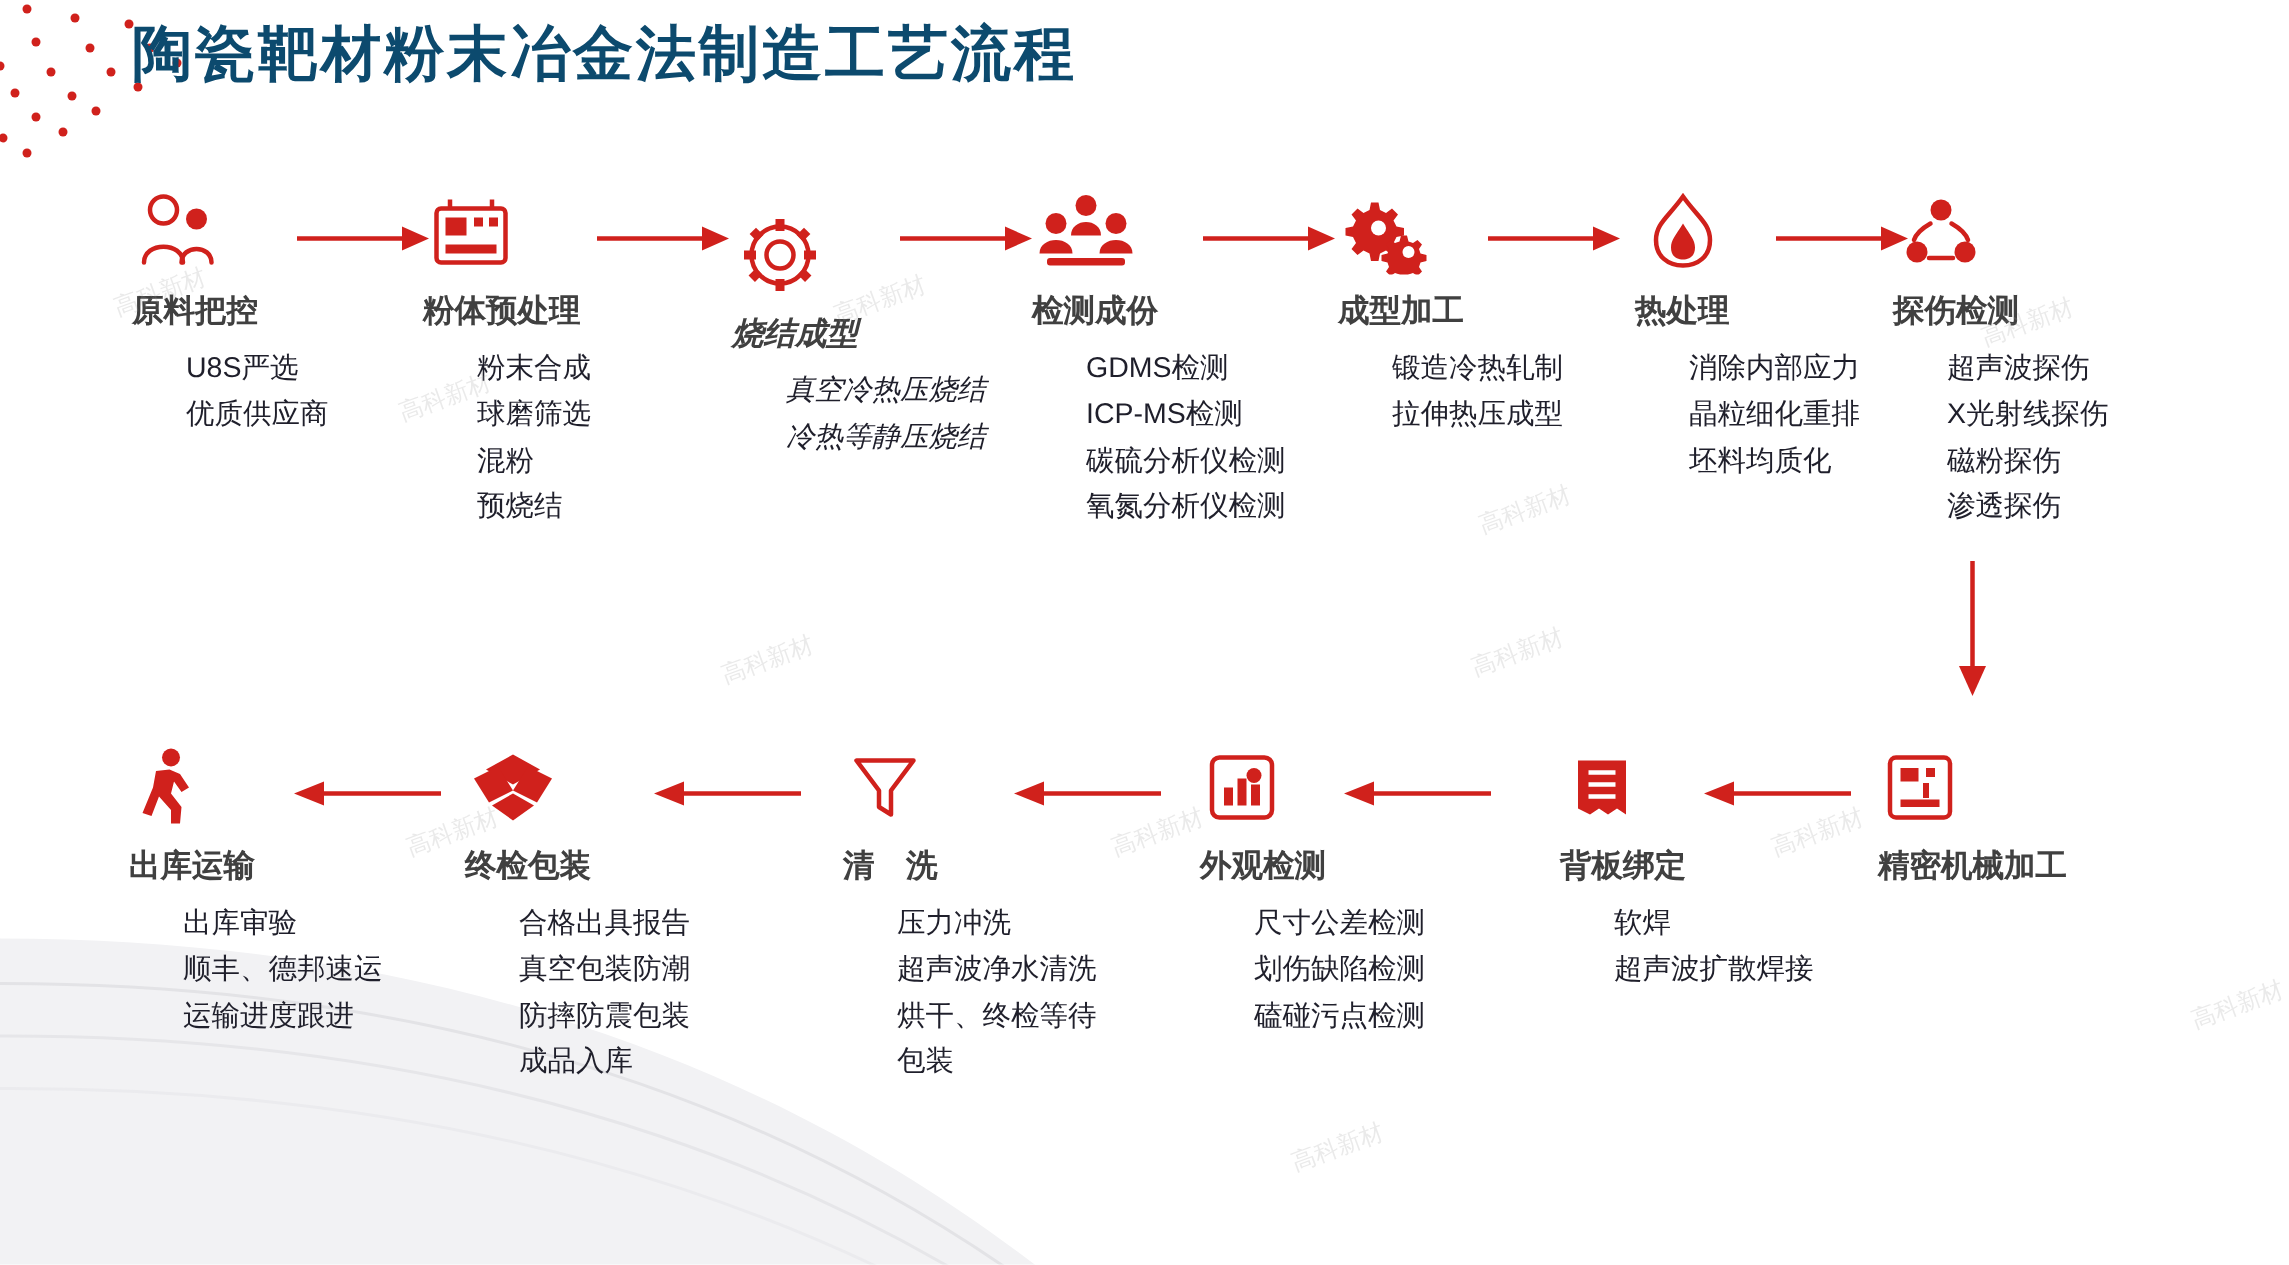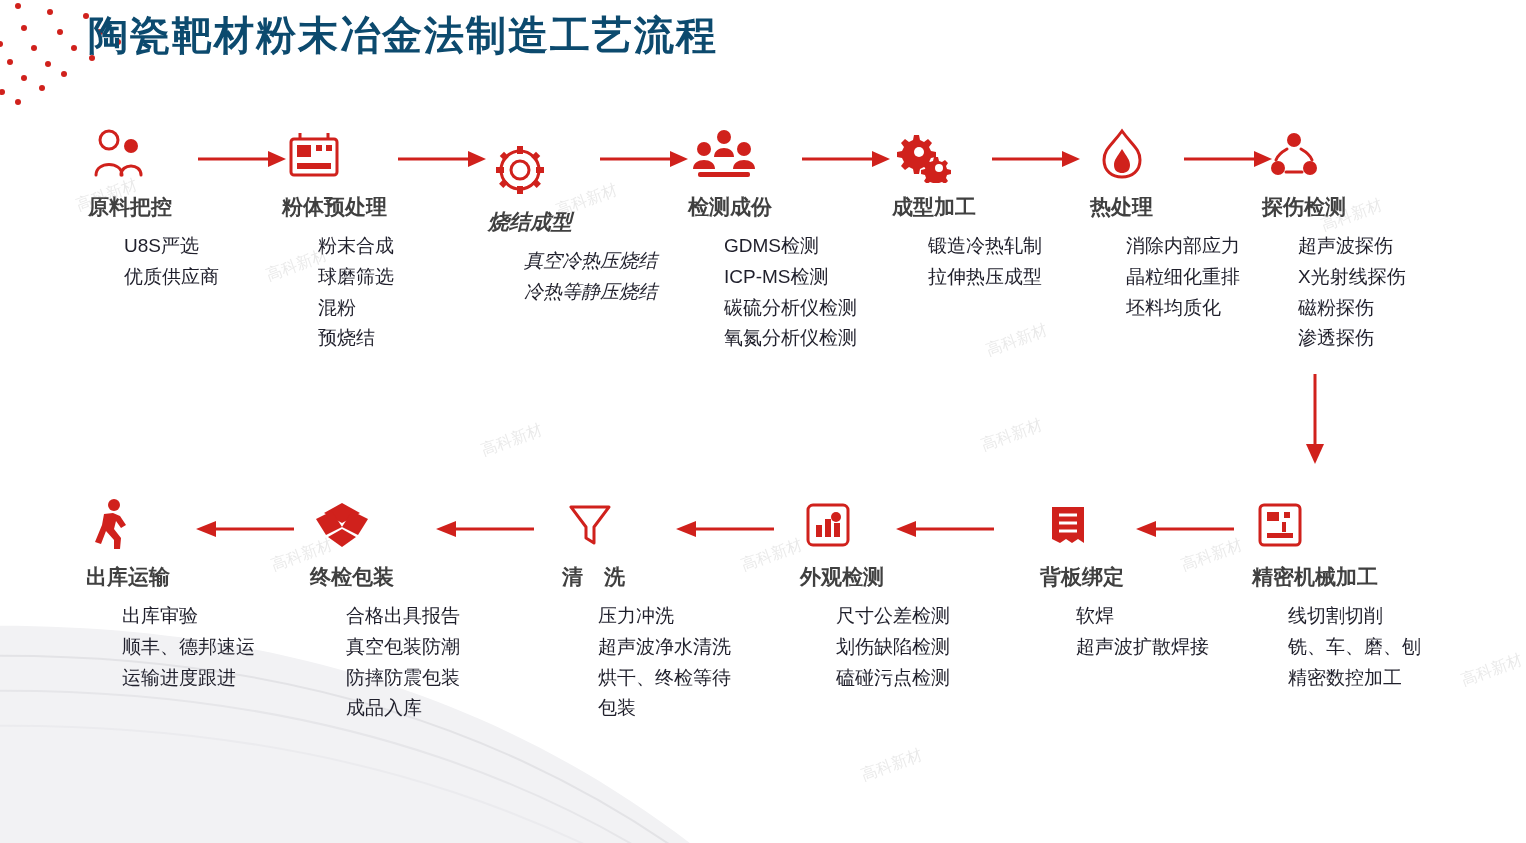--- a/index.html
+++ b/index.html
@@ -442,20 +442,15 @@
         <rect x="8" y="8" width="40" height="40" rx="4" fill="none" stroke="#d0211c" stroke-width="3"></rect>
         <g fill="#d0211c">
           <rect x="15" y="15" width="12" height="9"></rect>
           <rect x="32" y="15" width="6" height="6"></rect>
           <rect x="15" y="36" width="26" height="5"></rect>
           <rect x="30" y="25" width="4" height="10"></rect>
         </g>
       </svg>
     </div>
     <div class="step-title">精密机械加工</div>
-    <div class="detail">
-      <div>线切割切削</div>
-      <div>铣、车、磨、刨</div>
-      <div>精密数控加工</div>
-    </div>
   </div>
 
 </div>
 
 </body></html>

